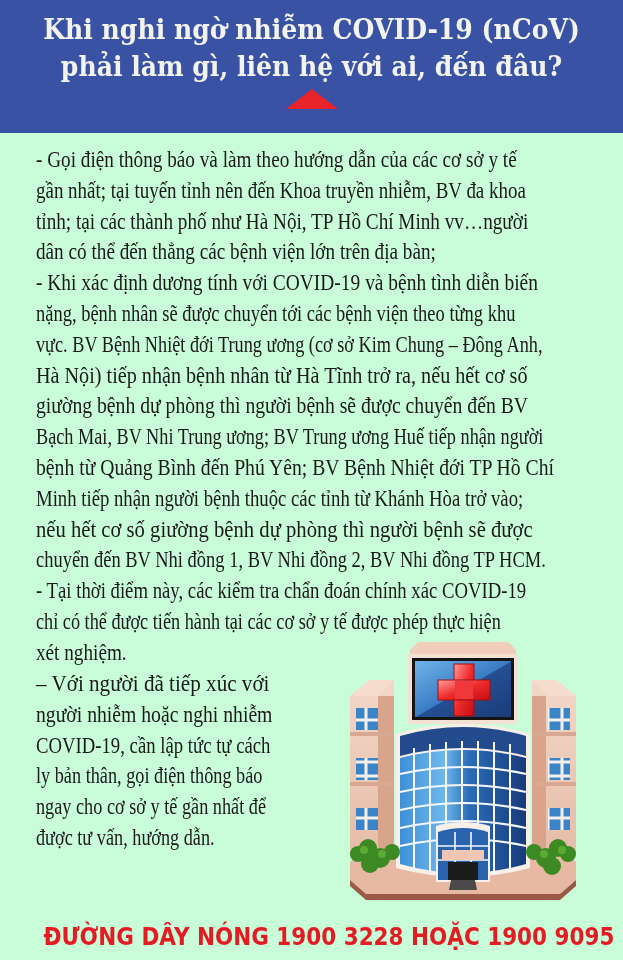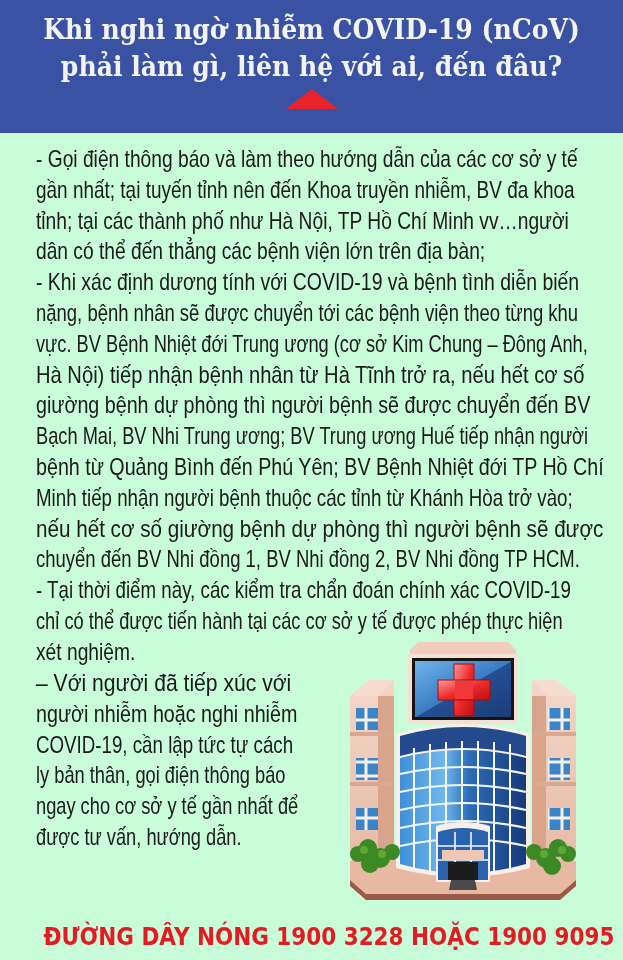--- a/index.html
+++ b/index.html
@@ -44,21 +44,21 @@
       left: 286px;
       top: 89px;
       width: 0; height: 0;
       border-left: 26px solid transparent;
       border-right: 26px solid transparent;
       border-bottom: 20px solid #e8232a;
     }
     .body-text {
       position: absolute;
       color: #1a1a1a;
-      font-family: Liberation Sans, sans-serif;
+      font-family: Liberation Serif, serif;
       font-size: 24px;
       line-height: 30.8px;
     }
     .body-text .ln {
       display: block;
       white-space: nowrap;
       transform-origin: left center;
     }
     .main-block {
       left: 36px;

